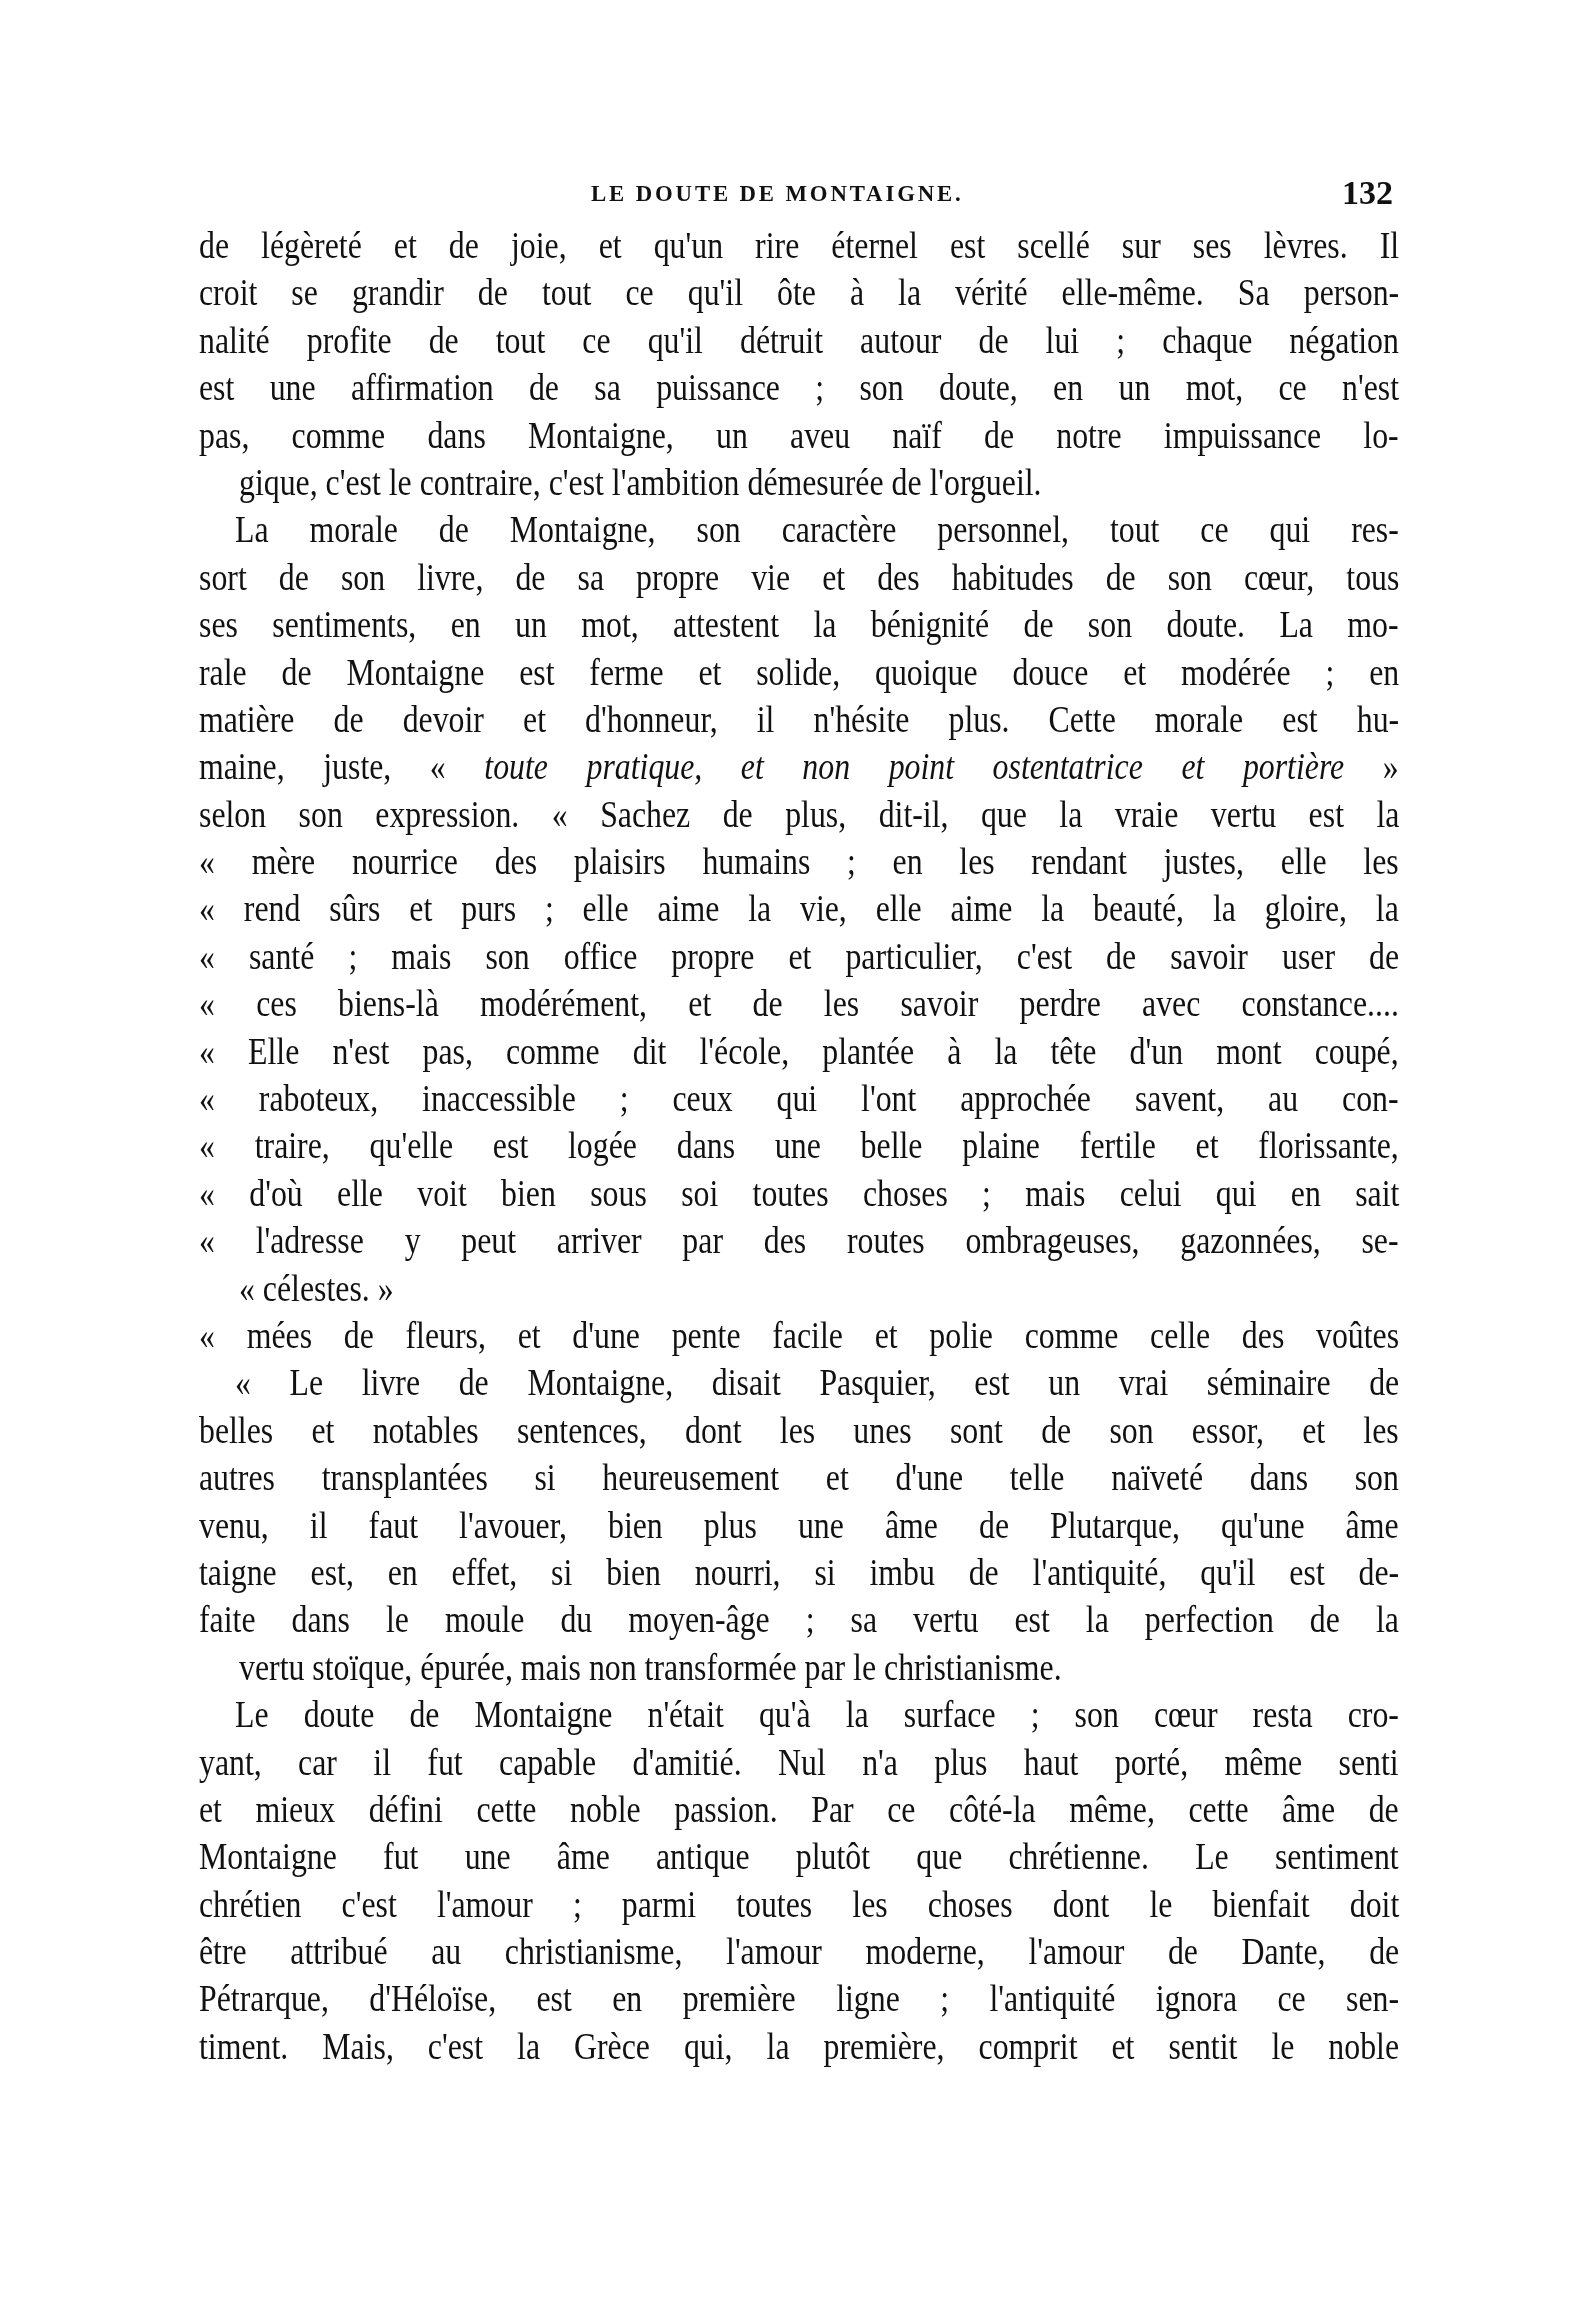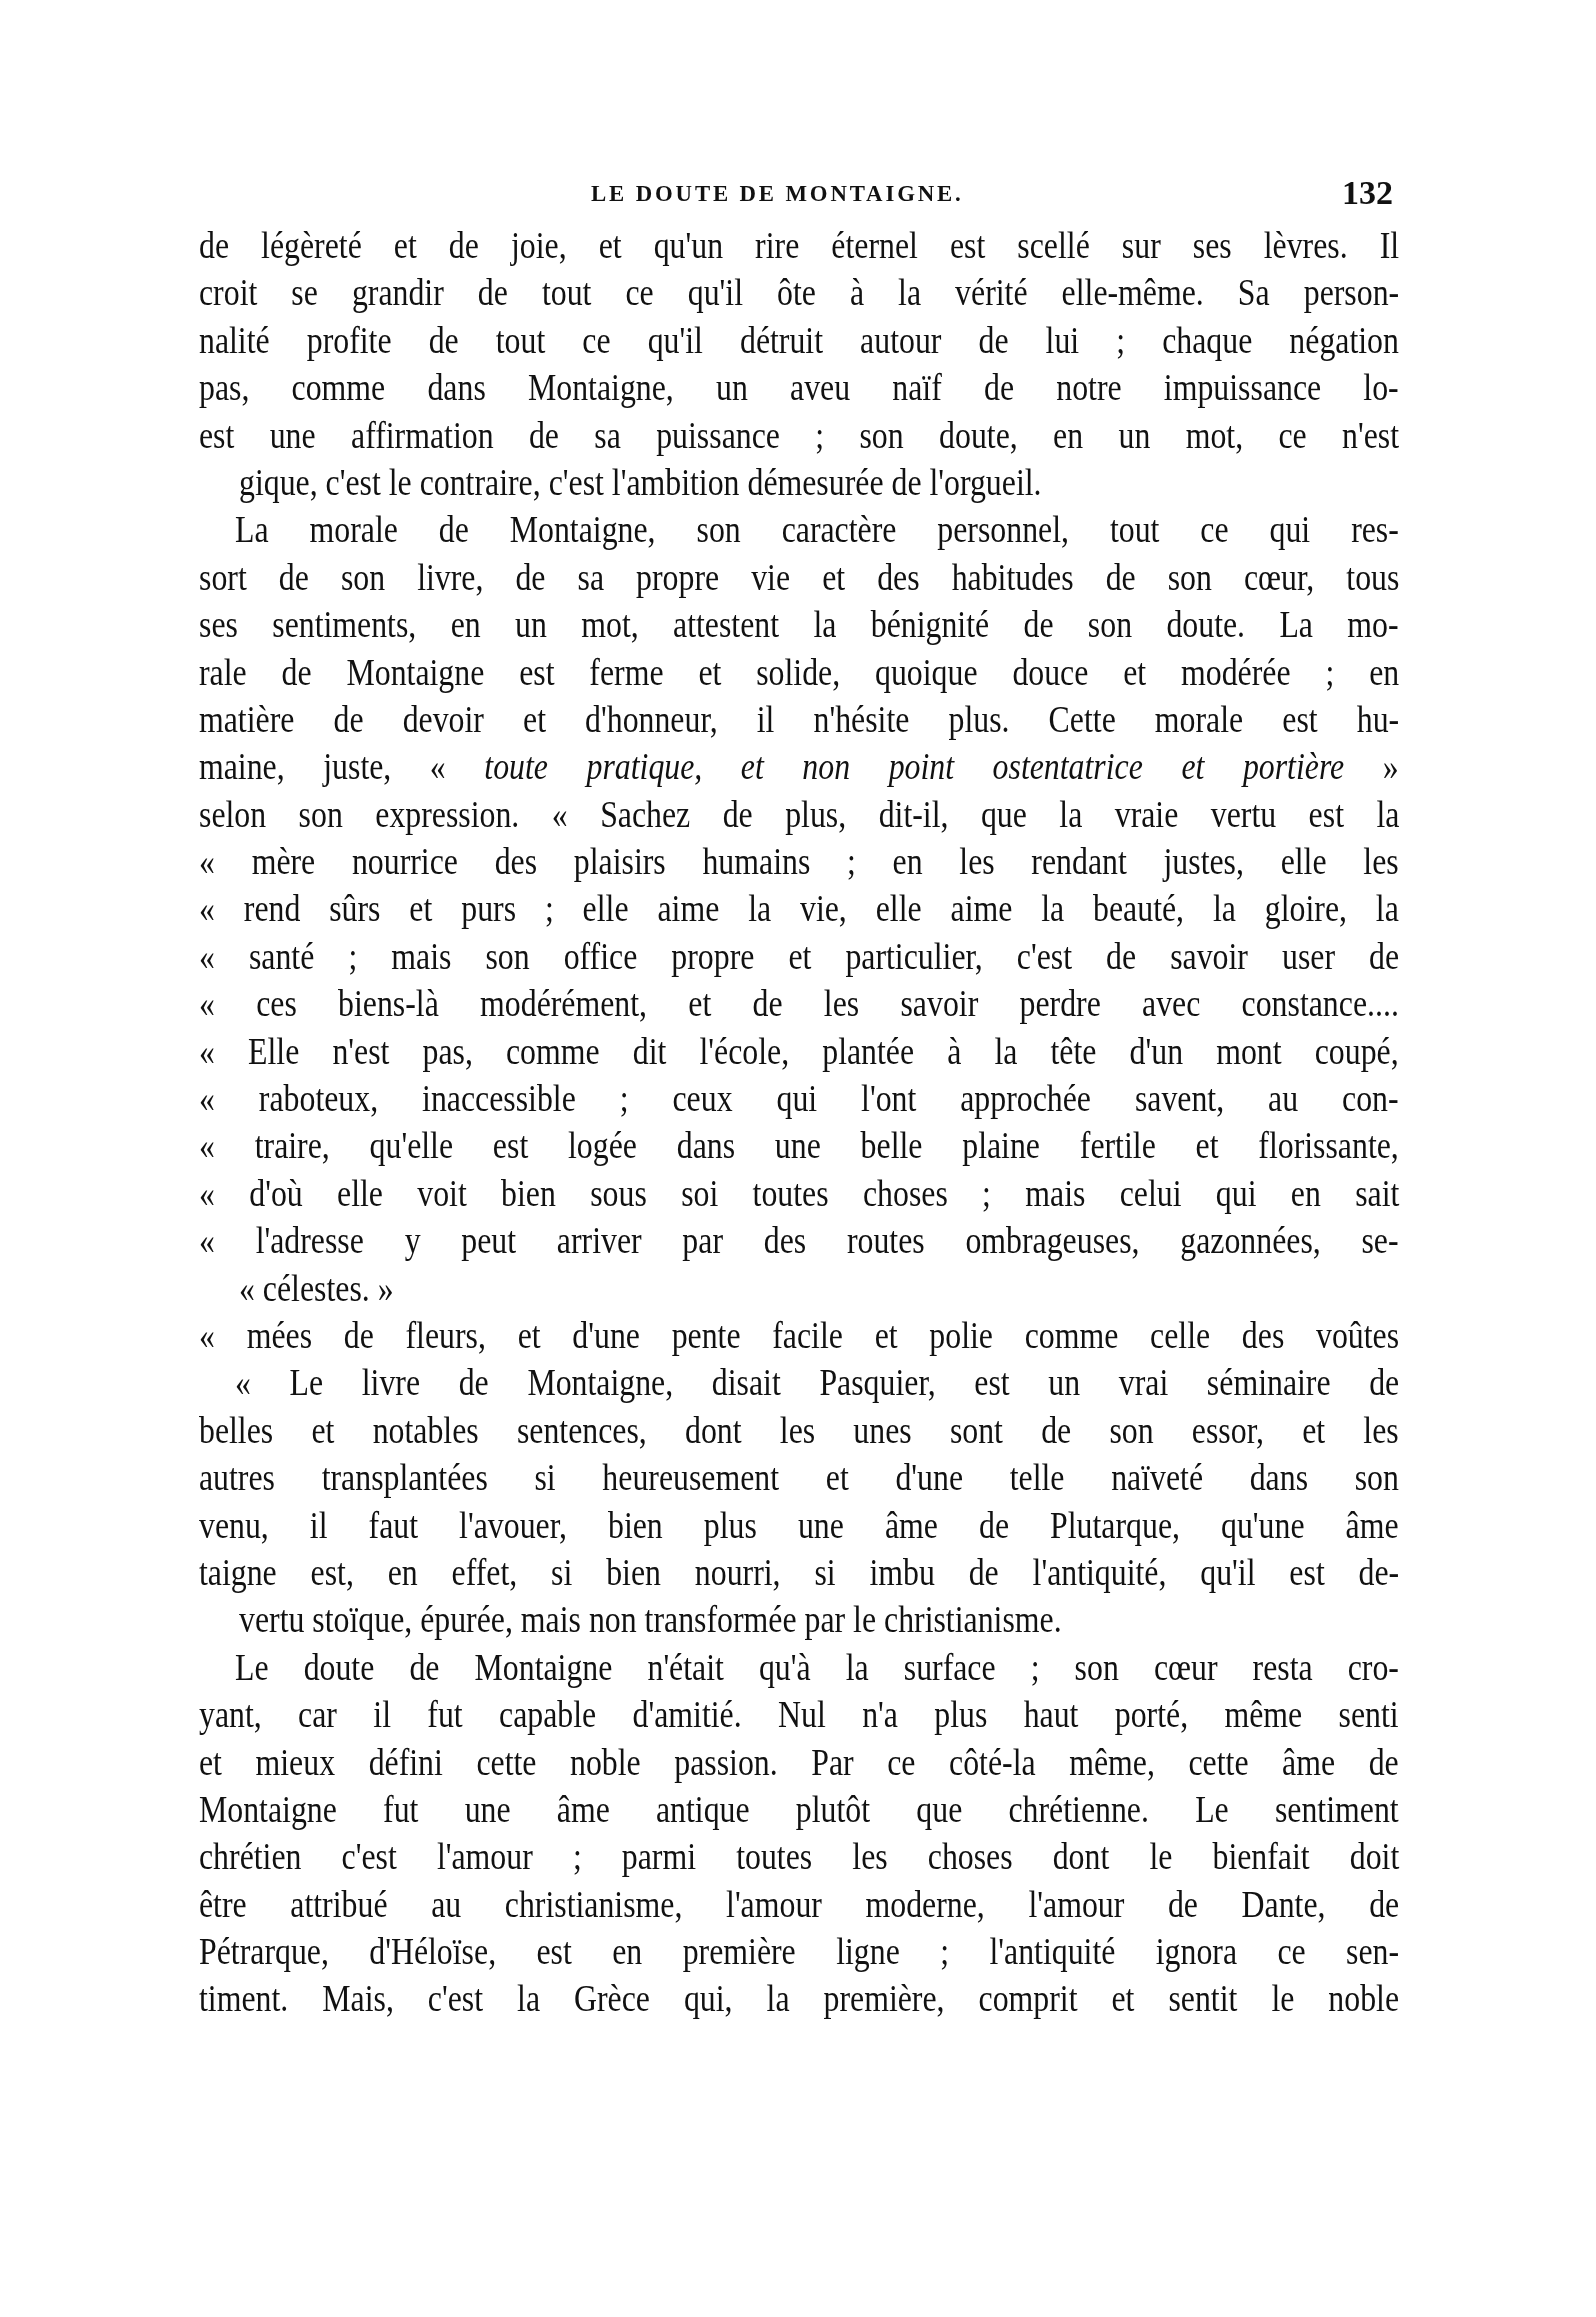--- a/index.html
+++ b/index.html
@@ -21,22 +21,22 @@
 <div class="page">
   <div class="running-head">
     <span class="running-title">LE DOUTE DE MONTAIGNE.</span>
     <span class="page-number">132</span>
   </div>
 
   <div class="body-text" id="body-text">
     <div class="line"><span class="inner" style="display: inline-block; width: auto; white-space: nowrap; word-spacing: 28.0249px;">de légèreté et de joie, et qu'un rire éternel est scellé sur ses lèvres. Il</span></div>
     <div class="line"><span class="inner" style="display: inline-block; width: auto; white-space: nowrap; word-spacing: 30.3345px;">croit se grandir de tout ce qu'il ôte à la vérité elle-même. Sa person-</span></div>
     <div class="line"><span class="inner" style="display: inline-block; width: auto; white-space: nowrap; word-spacing: 33.8624px;">nalité profite de tout ce qu'il détruit autour de lui ; chaque négation</span></div>
+    <div class="line"><span class="inner" style="display: inline-block; width: auto; white-space: nowrap; word-spacing: 31.873px;">est une affirmation de sa puissance ; son doute, en un mot, ce n'est</span></div>
     <div class="line"><span class="inner" style="display: inline-block; width: auto; white-space: nowrap; word-spacing: 39.8349px;">pas, comme dans Montaigne, un aveu naïf de notre impuissance lo-</span></div>
-    <div class="line"><span class="inner" style="display: inline-block; width: auto; white-space: nowrap; word-spacing: 31.873px;">est une affirmation de sa puissance ; son doute, en un mot, ce n'est</span></div>
     <div class="line last"><span class="inner" style="display: inline-block; width: auto; white-space: nowrap;">gique, c'est le contraire, c'est l'ambition démesurée de l'orgueil.</span></div>
     <div class="line indent"><span class="inner" style="display: inline-block; width: auto; white-space: nowrap; word-spacing: 38.3488px;">La morale de Montaigne, son caractère personnel, tout ce qui res-</span></div>
     <div class="line"><span class="inner" style="display: inline-block; width: auto; white-space: nowrap; word-spacing: 28.0249px;">sort de son livre, de sa propre vie et des habitudes de son cœur, tous</span></div>
     <div class="line"><span class="inner" style="display: inline-block; width: auto; white-space: nowrap; word-spacing: 30.6957px;">ses sentiments, en un mot, attestent la bénignité de son doute. La mo-</span></div>
     <div class="line"><span class="inner" style="display: inline-block; width: auto; white-space: nowrap; word-spacing: 31.2791px;">rale de Montaigne est ferme et solide, quoique douce et modérée ; en</span></div>
     <div class="line"><span class="inner" style="display: inline-block; width: auto; white-space: nowrap; word-spacing: 36.2135px;">matière de devoir et d'honneur, il n'hésite plus. Cette morale est hu-</span></div>
     <div class="line"><span class="inner" style="display: inline-block; width: auto; white-space: nowrap; word-spacing: 35.5772px;"><span>maine, juste, « </span><span class="ital">toute pratique, et non point ostentatrice et portière</span><span> »</span></span></div>
     <div class="line"><span class="inner" style="display: inline-block; width: auto; white-space: nowrap; word-spacing: 28.4884px;">selon son expression. « Sachez de plus, dit-il, que la vraie vertu est la</span></div>
     <div class="line"><span class="inner" style="display: inline-block; width: auto; white-space: nowrap; word-spacing: 33.4457px;">« mère nourrice des plaisirs humains ; en les rendant justes, elle les</span></div>
     <div class="line"><span class="inner" style="display: inline-block; width: auto; white-space: nowrap; word-spacing: 24.3343px;">« rend sûrs et purs ; elle aime la vie, elle aime la beauté, la gloire, la</span></div>
@@ -47,20 +47,21 @@
     <div class="line"><span class="inner" style="display: inline-block; width: auto; white-space: nowrap; word-spacing: 37.0317px;">« traire, qu'elle est logée dans une belle plaine fertile et florissante,</span></div>
     <div class="line"><span class="inner" style="display: inline-block; width: auto; white-space: nowrap; word-spacing: 30.6678px;">« d'où elle voit bien sous soi toutes choses ; mais celui qui en sait</span></div>
     <div class="line"><span class="inner" style="display: inline-block; width: auto; white-space: nowrap; word-spacing: 38.1349px;">« l'adresse y peut arriver par des routes ombrageuses, gazonnées, se-</span></div>
     <div class="line last"><span class="inner" style="display: inline-block; width: auto; white-space: nowrap;">« célestes. »</span></div>
     <div class="line"><span class="inner" style="display: inline-block; width: auto; white-space: nowrap; word-spacing: 27.6422px;">« mées de fleurs, et d'une pente facile et polie comme celle des voûtes</span></div>
     <div class="line indent"><span class="inner" style="display: inline-block; width: auto; white-space: nowrap; word-spacing: 35.6808px;">« Le livre de Montaigne, disait Pasquier, est un vrai séminaire de</span></div>
     <div class="line"><span class="inner" style="display: inline-block; width: auto; white-space: nowrap; word-spacing: 35.1957px;">belles et notables sentences, dont les unes sont de son essor, et les</span></div>
     <div class="line"><span class="inner" style="display: inline-block; width: auto; white-space: nowrap; word-spacing: 45.0388px;">autres transplantées si heureusement et d'une telle naïveté dans son</span></div>
     <div class="line"><span class="inner" style="display: inline-block; width: auto; white-space: nowrap; word-spacing: 38.4863px;">venu, il faut l'avouer, bien plus une âme de Plutarque, qu'une âme</span></div>
     <div class="line"><span class="inner" style="display: inline-block; width: auto; white-space: nowrap; word-spacing: 30.1038px;">taigne est, en effet, si bien nourri, si imbu de l'antiquité, qu'il est de-</span></div>
+    <div class="line"><span class="inner" style="display: inline-block; width: auto; white-space: nowrap; word-spacing: 32.6422px;">faite dans le moule du moyen-âge ; sa vertu est la perfection de la</span></div>
     <div class="line last"><span class="inner" style="display: inline-block; width: auto; white-space: nowrap;">vertu stoïque, épurée, mais non transformée par le christianisme.</span></div>
     <div class="line indent"><span class="inner" style="display: inline-block; width: auto; white-space: nowrap; word-spacing: 31.5407px;">Le doute de Montaigne n'était qu'à la surface ; son cœur resta cro-</span></div>
     <div class="line"><span class="inner" style="display: inline-block; width: auto; white-space: nowrap; word-spacing: 33.0291px;">yant, car il fut capable d'amitié. Nul n'a plus haut porté, même senti</span></div>
     <div class="line"><span class="inner" style="display: inline-block; width: auto; white-space: nowrap; word-spacing: 29.7791px;">et mieux défini cette noble passion. Par ce côté-la même, cette âme de</span></div>
     <div class="line"><span class="inner" style="display: inline-block; width: auto; white-space: nowrap; word-spacing: 44.4832px;">Montaigne fut une âme antique plutôt que chrétienne. Le sentiment</span></div>
     <div class="line"><span class="inner" style="display: inline-block; width: auto; white-space: nowrap; word-spacing: 37.3953px;">chrétien c'est l'amour ; parmi toutes les choses dont le bienfait doit</span></div>
     <div class="line"><span class="inner" style="display: inline-block; width: auto; white-space: nowrap; word-spacing: 41.4832px;">être attribué au christianisme, l'amour moderne, l'amour de Dante, de</span></div>
     <div class="line"><span class="inner" style="display: inline-block; width: auto; white-space: nowrap; word-spacing: 37.7349px;">Pétrarque, d'Héloïse, est en première ligne ; l'antiquité ignora ce sen-</span></div>
     <div class="line"><span class="inner" style="display: inline-block; width: auto; white-space: nowrap; word-spacing: 30.2791px;">timent. Mais, c'est la Grèce qui, la première, comprit et sentit le noble</span></div>
   </div>

